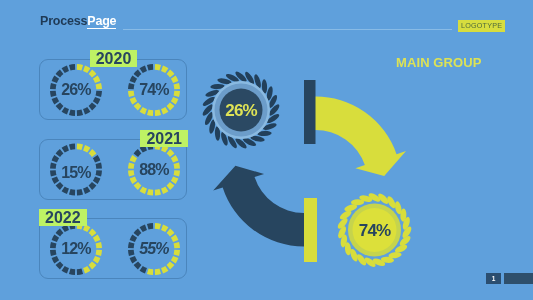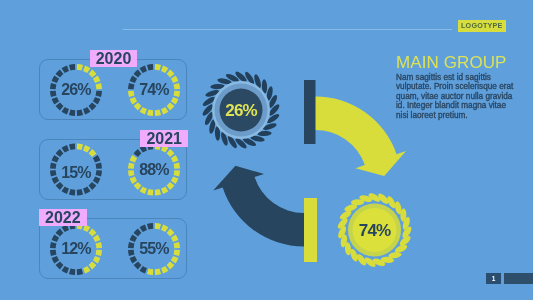--- a/index.html
+++ b/index.html
@@ -7,33 +7,33 @@
        font-family:"Liberation Sans",sans-serif;-webkit-font-smoothing:antialiased;}
   .slide{position:relative;width:533px;height:300px;background:#5FA0DC;overflow:hidden;}
   svg{display:block;}
   .layer{position:absolute;left:0;top:0;width:533px;height:300px;}
   
   .hdr{position:absolute;left:40px;top:14px;font-size:12.5px;font-weight:bold;letter-spacing:-0.2px;line-height:14px;}
   .hdr .p1{color:#1F3A56;}
   .hdr .p2{color:#ffffff;border-bottom:1.6px solid #ffffff;padding-bottom:0px;}
   .hdr-line{position:absolute;left:123px;top:28.5px;width:329px;height:1.3px;background:#88BBE6;}
   .logo{position:absolute;left:458px;top:20px;background:#D7DD3E;color:#4E6B3C;
-        font-size:7.2px;font-weight:bold;letter-spacing:0.2px;line-height:9px;padding:1px 3px 1.5px 3px;}
+        font-size:7.2px;font-weight:normal;letter-spacing:0.2px;line-height:9px;padding:1px 3px 1.5px 3px;}
   .pagebox{position:absolute;left:486px;top:273px;width:15px;height:11px;background:#2B4E70;color:#fff;
            font-size:6.5px;font-weight:bold;display:flex;align-items:center;justify-content:center;}
   .pagebar{position:absolute;left:504px;top:273px;width:44px;height:11px;background:#2E4F6B;}
   
-  .maingroup{position:absolute;left:396px;top:55px;color:#DDE255;font-size:17px;font-weight:normal;letter-spacing:0.1px;line-height:15px;}
+  .maingroup{position:absolute;left:396px;top:55px;color:#DDE255;font-size:13px;font-weight:bold;letter-spacing:0.1px;line-height:15px;}
   .bodytext{position:absolute;left:396px;top:73px;width:118px;color:#2B4763;font-size:8.2px;
             line-height:9.4px;letter-spacing:0.01px;
             -webkit-text-stroke:0.35px #2B4763;}
   
   .card{position:absolute;border:1.3px solid #4A85BC;border-radius:9px;}
   .yearlbl{position:absolute;color:#27455F;font-size:16px;font-weight:bold;letter-spacing:0px;line-height:19px;}
-  .yearlbl span{background:#f0abfc;padding:0 6px;}
+  .yearlbl span{background:#bef264;padding:0 6px;}
   .donutnum{position:absolute;color:#27455F;font-size:16px;font-weight:bold;letter-spacing:-0.9px;
             transform:translate(-50%,-50%);white-space:nowrap;line-height:16px;}
   .bigpct{position:absolute;font-size:17px;font-weight:bold;letter-spacing:-0.9px;
           transform:translate(-50%,-50%);white-space:nowrap;line-height:17px;}
 </style>
 </head>
 <body>
 
 <div class="slide">
   <svg class="layer" id="artwork" viewBox="0 0 533 300">
@@ -224,38 +224,38 @@
         <ellipse cx="365.73" cy="198.71" rx="6.6" ry="3" transform="rotate(374.35 365.73 198.71)" fill="#D8DD3C"></ellipse>
       </g>
       <circle cx="374.5" cy="230" r="26.5" fill="#C6D44C"></circle>
       <circle cx="374.5" cy="230" r="22" fill="#DCE03A"></circle>
       <path d="M314.21,96.51 A85.5,85.5 0 0 1 396.54,154.16 L406.00,150.91 L384.19,176.01 L355.41,168.33 L364.87,165.07 A52,52 0 0 0 314.79,130.01 Z" fill="#D8DD3C"></path>
       <path d="M304.00,246.50 A85.5,85.5 0 0 1 222.68,187.42 L213.17,190.51 L235.42,165.80 L264.06,173.98 L254.55,177.07 A52,52 0 0 0 304.00,213.00 Z" fill="#27455F"></path>
       <rect x="304" y="80" width="11.5" height="64" fill="#27455F"></rect>
       <rect x="304" y="198" width="13" height="64" fill="#D8DD3C"></rect>
     </svg>
 
+  <div class="hdr"><span class="p1">Process</span><span class="p2">Page</span></div>
   <div class="hdr-line"></div>
   <div class="logo">LOGOTYPE</div>
 
   <div class="maingroup">MAIN GROUP</div>
-  <div class="bodytext">Nam sagittis est id sagittis vulputate. Proin scelerisque erat quam, vitae auctor nulla gravida id. Integer blandit magna vitae nisi laoreet pretium.</div>
 
   <div id="labels">
       <div class="card" style="left: 39px; top: 59px; width: 146.4px; height: 59.4px;"></div>
       <div class="yearlbl" style="left: 39px; top: 49px; width: 149px; text-align: center;"><span>2020</span></div>
       <div class="donutnum" style="left: 76px; top: 90px;">26%</div>
       <div class="donutnum" style="left: 154px; top: 90px;">74%</div>
       <div class="card" style="left: 39px; top: 138.5px; width: 146.4px; height: 59.4px;"></div>
       <div class="yearlbl" style="left: 39px; top: 128.5px; width: 149px; text-align: right;"><span>2021</span></div>
       <div class="donutnum" style="left: 76px; top: 173px;">15%</div>
       <div class="donutnum" style="left: 154px; top: 169.5px;">88%</div>
       <div class="card" style="left: 39px; top: 218px; width: 146.4px; height: 59.4px;"></div>
       <div class="yearlbl" style="left: 39px; top: 208px; width: 149px; "><span>2022</span></div>
       <div class="donutnum" style="left: 76px; top: 249px;">12%</div>
-      <div class="donutnum" style="left: 154px; top: 249px;">55%</div>
+      <div class="donutnum" style="left: 154px; top: 249px; font-style: italic;">55%</div>
       <div class="bigpct" style="left: 241px; top: 110px; color: rgb(223, 227, 86);">26%</div>
       <div class="bigpct" style="left: 374.5px; top: 230px; color: rgb(39, 69, 95);">74%</div>
     </div>
 
   <div class="pagebox">1</div>
   <div class="pagebar"></div>
 </div>
 
 </body></html>

